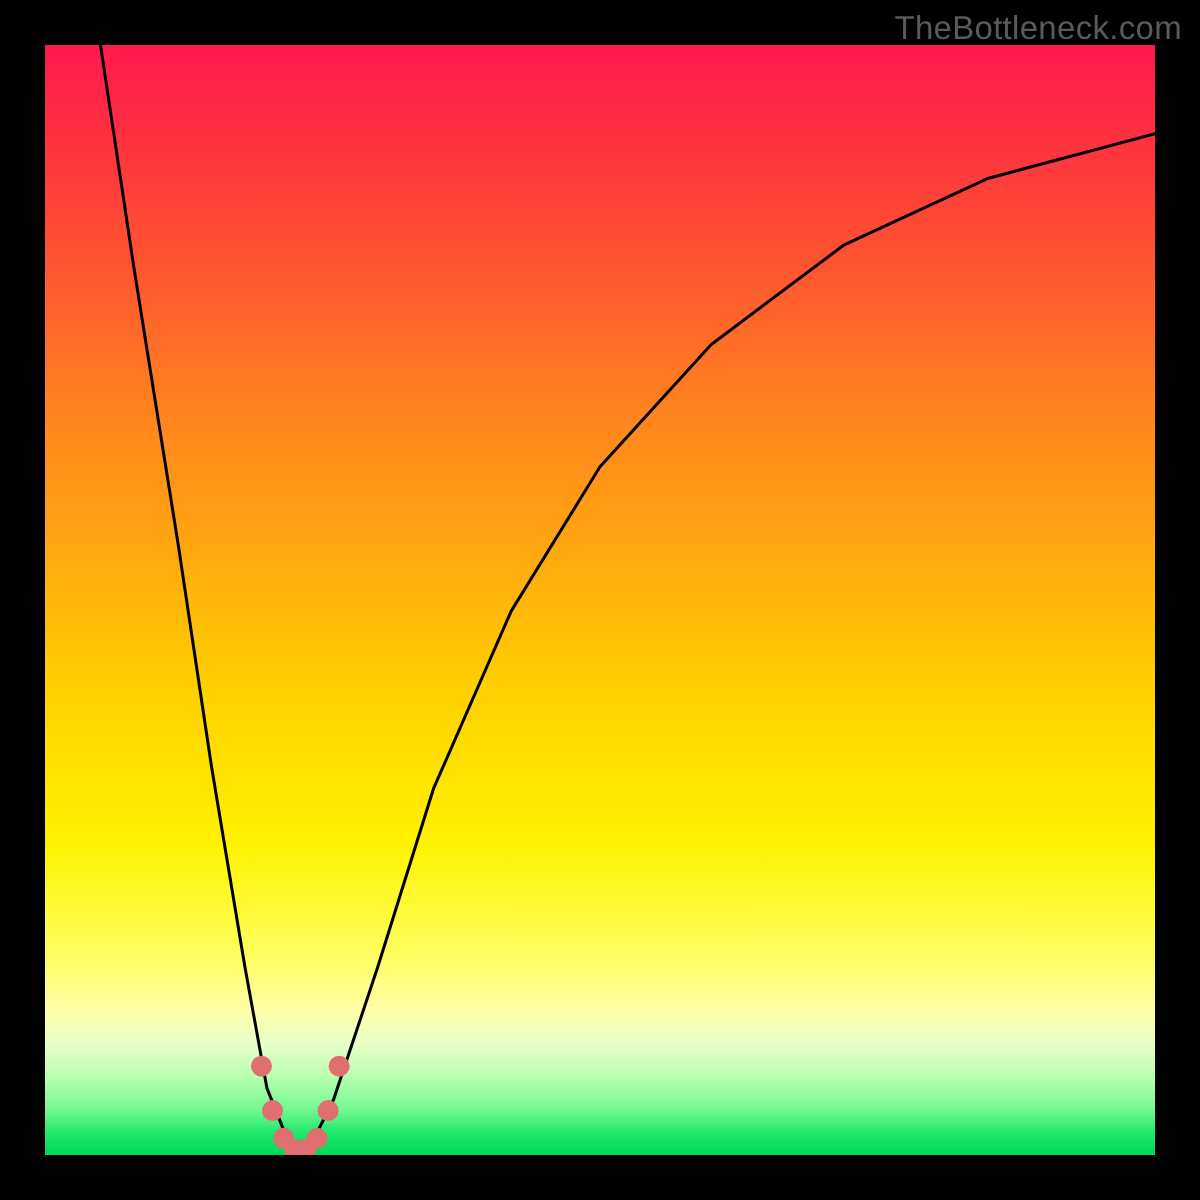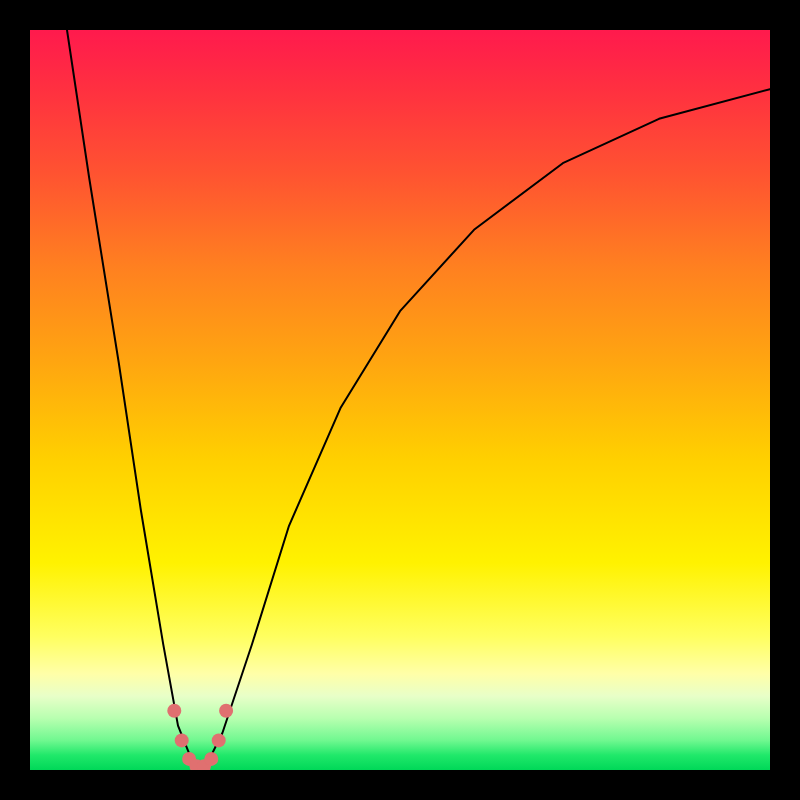--- a/index.html
+++ b/index.html
@@ -74,13 +74,14 @@
           <circle cx="151.7" cy="710.4" r="7" fill="#e07070"></circle>
           <circle cx="159.1" cy="728.9" r="7" fill="#e07070"></circle>
           <circle cx="166.5" cy="736.3" r="7" fill="#e07070"></circle>
           <circle cx="173.9" cy="736.3" r="7" fill="#e07070"></circle>
           <circle cx="181.3" cy="728.9" r="7" fill="#e07070"></circle>
           <circle cx="188.7" cy="710.4" r="7" fill="#e07070"></circle>
           <circle cx="196.1" cy="680.8" r="7" fill="#e07070"></circle>
         </g>
     </svg>
   </div>
+  <div class="watermark">TheBottleneck.com</div>
 </div>
 
 </body></html>

